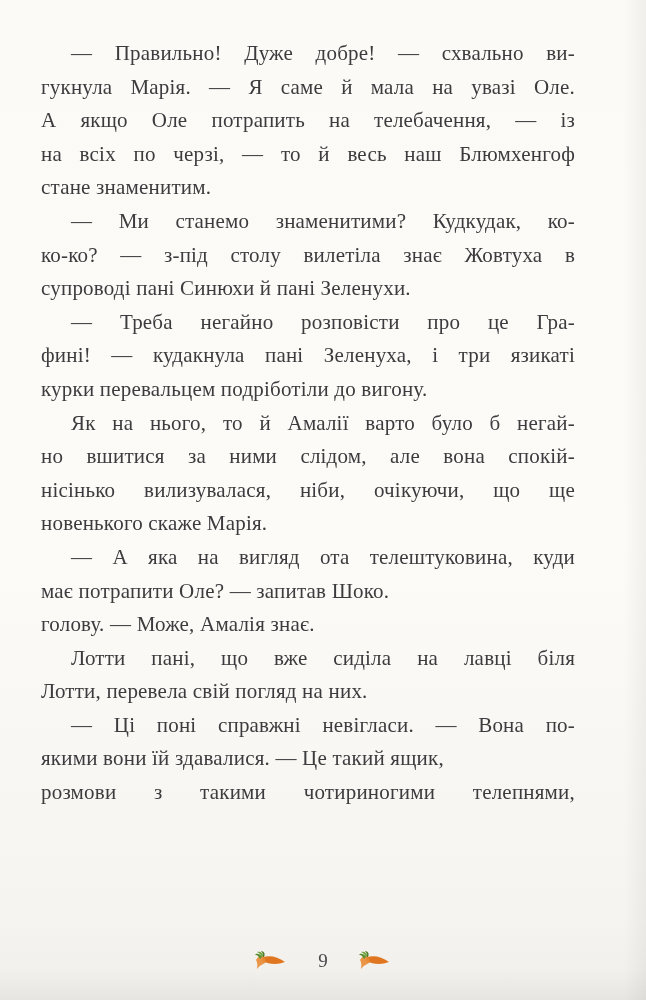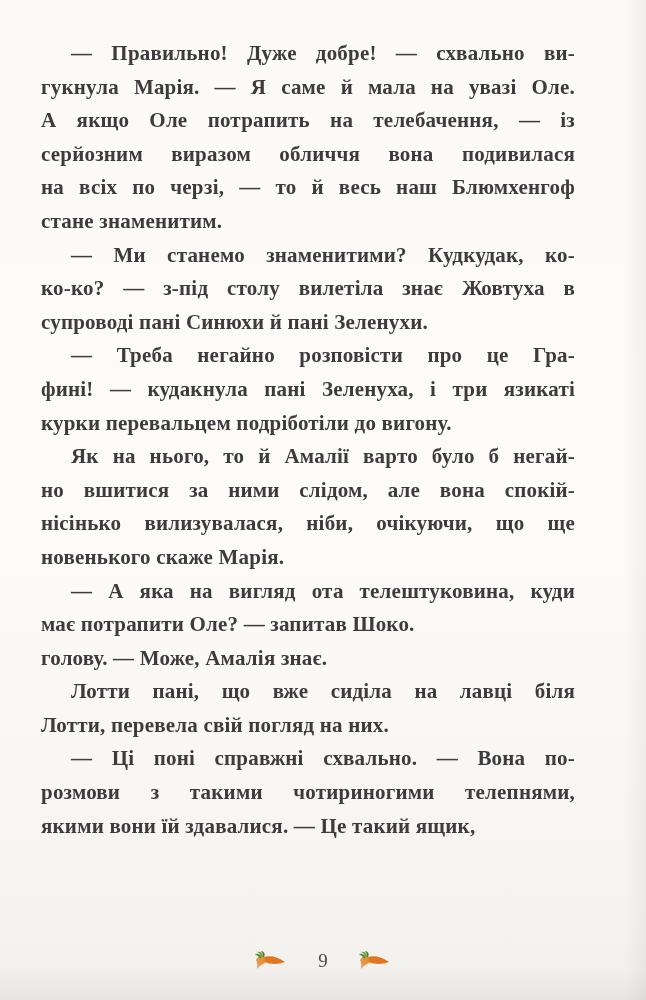--- a/index.html
+++ b/index.html
@@ -44,21 +44,20 @@
     left: 41px;
     top: 37px;
     width: 534px;
     font-size: 21px;
     line-height: 33.6px;
     color: #3c3b3d;
     letter-spacing: 0.2px;
   }
   .para {
     margin: 0;
-    font-weight: bold;
   }
   .line {
     text-align: justify;
     text-align-last: justify;
   }
   .line.first {
     padding-left: 30px;
   }
   .line.last {
     text-align: left;
@@ -87,21 +86,20 @@
 <body>
 
 <div class="page">
 
   <div class="text-block">
 
   <div class="para">
         <div class="line first">— Правильно! Дуже добре! — схвально ви-</div>
         <div class="line">гукнула Марія. — Я саме й мала на увазі Оле.</div>
         <div class="line">А якщо Оле потрапить на телебачення, — із</div>
-        <div class="line">серйозним виразом обличчя вона подивилася</div>
         <div class="line">на всіх по черзі, — то й весь наш Блюмхенгоф</div>
         <div class="line last">стане знаменитим.</div>
       </div>
       <div class="para">
         <div class="line first">— Ми станемо знаменитими? Кудкудак, ко-</div>
         <div class="line">ко-ко? — з-під столу вилетіла знає Жовтуха в</div>
         <div class="line last">супроводі пані Синюхи й пані Зеленухи.</div>
       </div>
       <div class="para">
         <div class="line first">— Треба негайно розповісти про це Гра-</div>
@@ -119,23 +117,23 @@
         <div class="line last">має потрапити Оле? — запитав Шоко.</div>
       </div>
       <div class="para">
         <div class="line last">голову. — Може, Амалія знає.</div>
       </div>
       <div class="para">
         <div class="line first">Лотти пані, що вже сиділа на лавці біля</div>
         <div class="line last">Лотти, перевела свій погляд на них.</div>
       </div>
       <div class="para">
-        <div class="line first">— Ці поні справжні схвально. — Вона по-</div>
+        <div class="line first">— Ці поні справжні невігласи. — Вона по-</div>
+        <div class="line last">якими вони їй здавалися. — Це такий ящик,</div>
         <div class="line">розмови з такими чотириногими телепнями,</div>
-        <div class="line last">якими вони їй здавалися. — Це такий ящик,</div>
       </div>
     </div>
 
   <div class="footer">
     <span class="ornament">
       <svg width="34" height="20" viewBox="0 0 34 20" aria-hidden="true">
         <path d="M9,6 Q20,3 31,11 Q21,15 10,11 Q7,9.5 9,6 Z" fill="#e0761f"></path>
         <path d="M9,5 Q13,9 11,12 Q6,14 3,18 Q4,12 2,9 Q5,4 9,5 Z" fill="#e88a33" opacity="0.9"></path>
         <path d="M8,6 C6,2 2,2 1,4 C4,4 5,6 6,8 Z" fill="#5c8f33"></path>
         <path d="M9,5 C9,1 5,0 3,1 C6,2 7,4 8,6 Z" fill="#6da23d"></path>

